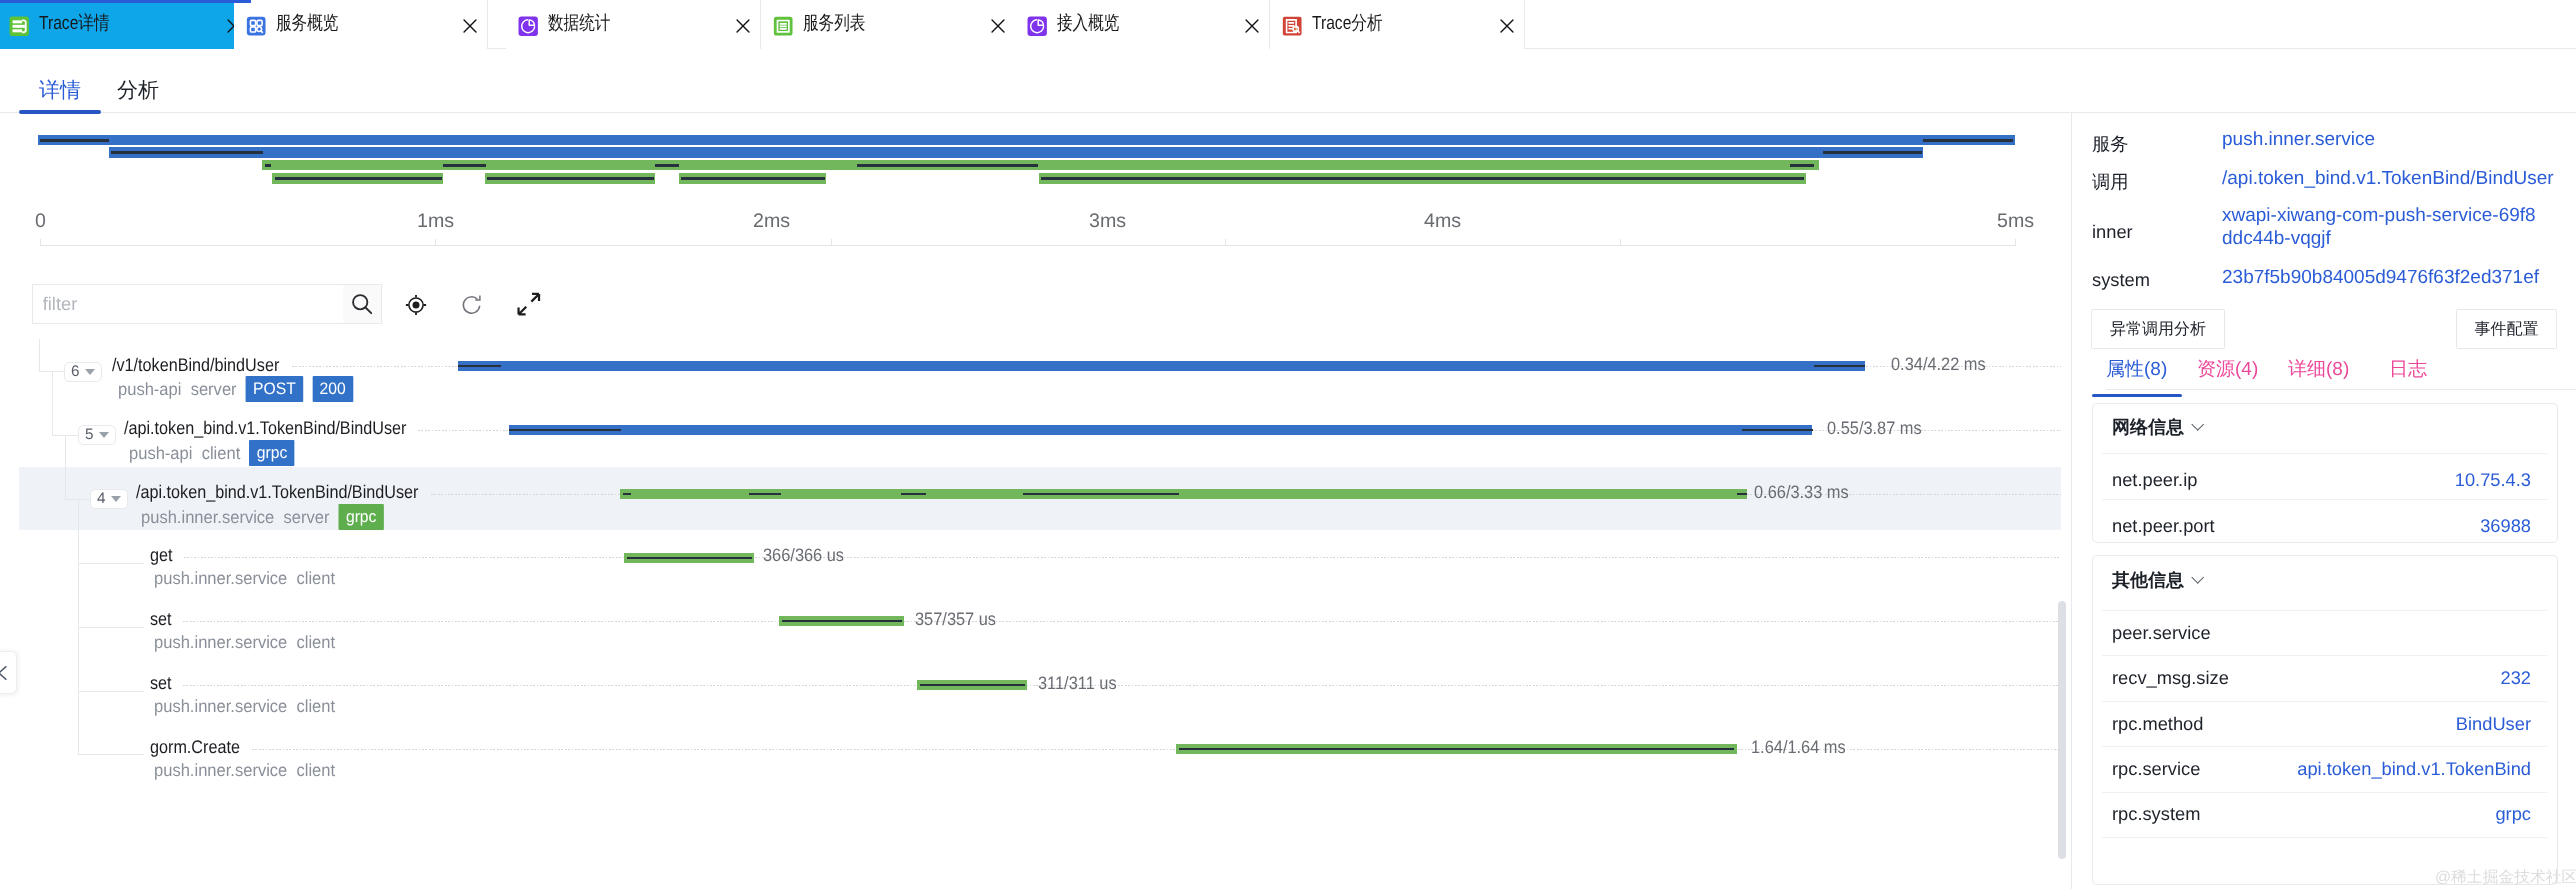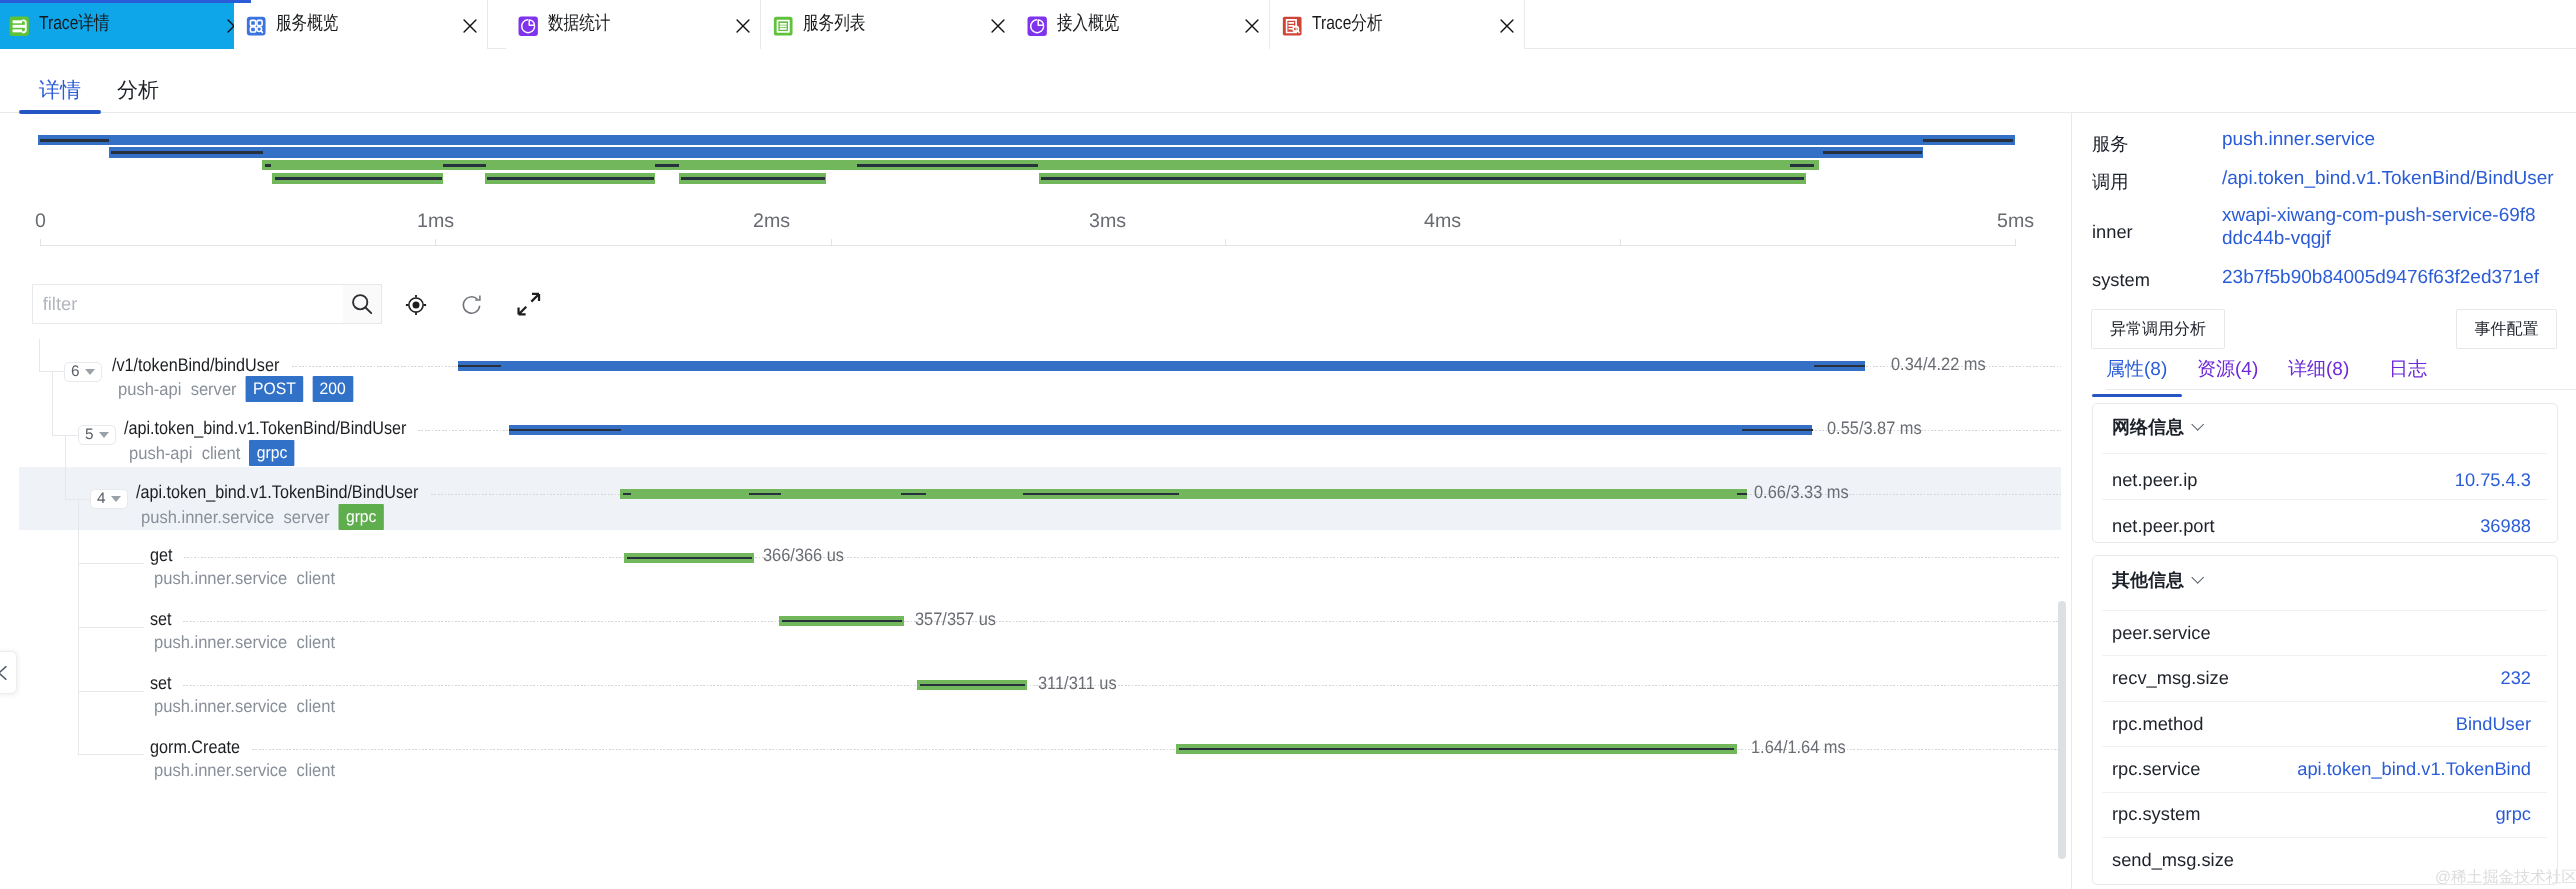--- a/index.html
+++ b/index.html
@@ -58,21 +58,21 @@
 
   
   .vscroll{position:absolute;left:2058px;top:601px;width:7.7px;height:258px;background:#dcdfe4;border-radius:4.3px}
 
   
   .divider{position:absolute;left:2071px;top:112px;width:0.9px;height:777px;background:#e8e9ec}
   .dfield{position:absolute;font-size:18.3px;color:#1d2129;white-space:nowrap}
   .dval{position:absolute;left:2222px;font-size:19px;color:#2a5cd7;line-height:23.4px;word-break:break-all}
   .dbtn{position:absolute;height:40px;border:0.9px solid #e6e7ea;background:#fff;display:flex;align-items:center;justify-content:center;font-size:16px;color:#1d2129;border-radius:1.7px}
   .rtabs{position:absolute;left:0;top:0;width:2576px;height:0}
-  .rtab{position:absolute;top:360px;font-size:19px;line-height:20.4px;color:#6d28d9;white-space:nowrap}
+  .rtab{position:absolute;top:360px;font-size:19px;line-height:20.4px;color:#ec4899;white-space:nowrap}
   .rtab.active{color:#2a5cd7}
   .rtab.active:after{content:"";position:absolute;left:-14.5px;right:-14.5px;top:34px;height:3.4px;background:#2656c4;border-radius:1.7px}
   .rtabline{position:absolute;left:2106px;top:389px;width:470px;height:0.9px;background:#e8e9ec}
   .card{position:absolute;border:0.9px solid #e8e9ec;border-radius:5.1px;background:#fff}
   .cardtitle{position:absolute;font-size:18px;font-weight:600;color:#1d2129;display:flex;align-items:center;height:24px}
   .chev{display:inline-block;width:9.4px;height:9.4px;border-right:1.5px solid #5a6068;border-bottom:1.5px solid #5a6068;transform:rotate(45deg);margin-left:9.4px;position:relative;top:-3.4px}
   .crow{position:absolute;display:flex;align-items:center;justify-content:space-between;font-size:18.3px;height:22px}
   .ck{color:#1d2129}
   .cv{color:#2a5cd7}
   .csep{position:absolute;height:0.9px;background:#eef0f2}
@@ -396,19 +396,15 @@
 <div class="crow" style="left:2112px;top:758px;width:419px">
       <span class="ck">rpc.service</span>
       <span class="cv">api.token_bind.v1.TokenBind</span>
     </div>
 <div class="csep" style="left:2102px;top:792px;width:445px"></div>
 <div class="crow" style="left:2112px;top:803px;width:419px">
       <span class="ck">rpc.system</span>
       <span class="cv">grpc</span>
     </div>
 <div class="csep" style="left:2102px;top:837px;width:445px"></div>
-<div class="crow" style="left:2112px;top:849px;width:419px">
-      <span class="ck">send_msg.size</span>
-      <span class="cv"></span>
-    </div>
 <div class="wm" style="left:2435px;top:867px">@稀土掘金技术社区</div>
 </div>
 
 
 </body></html>

